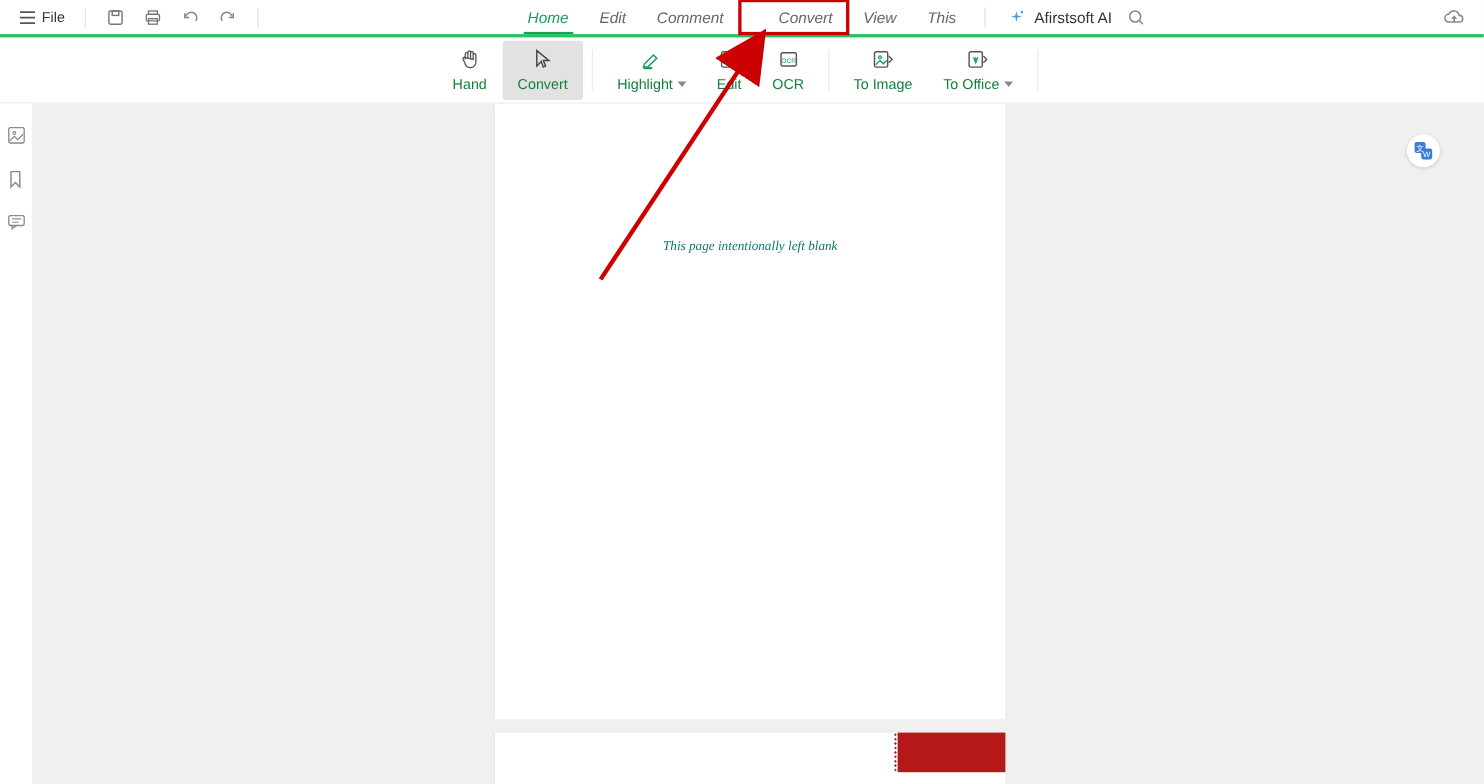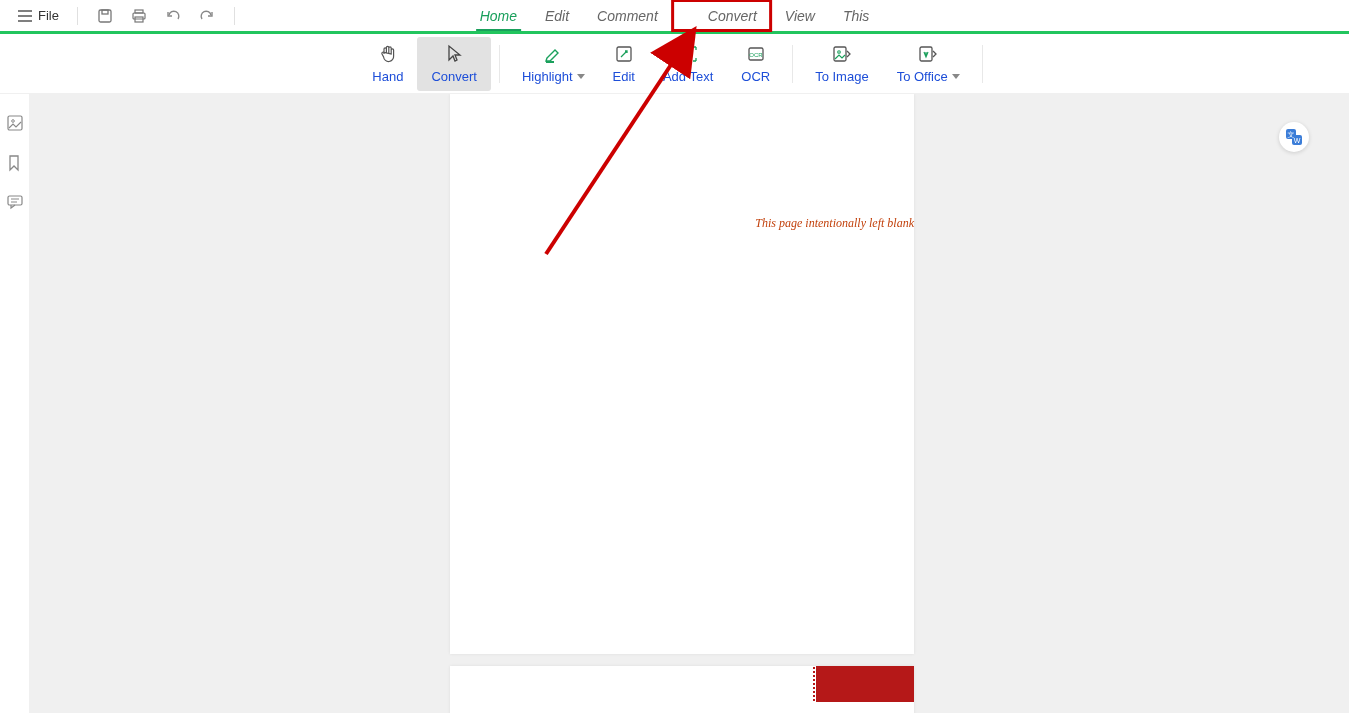--- a/index.html
+++ b/index.html
@@ -129,21 +129,21 @@
     }
     .tool {
       display: flex;
       flex-direction: column;
       align-items: center;
       justify-content: center;
       gap: 4px;
       padding: 6px 14px;
       cursor: pointer;
       font-size: 13px;
-      color: #1d4ed8;
+      color: #15803d;
       height: 54px;
       border-radius: 3px;
     }
     .tool.selected {
       background: #e2e2e2;
     }
     .tool-icon {
       height: 22px;
       display:flex; align-items:center; justify-content:center;
     }
@@ -198,25 +198,25 @@
       top: 0;
       width: 464px;
       height: 560px;
       background: #fff;
       box-shadow: 0 0 3px rgba(0,0,0,0.08);
     }
     .page-text {
       position: absolute;
       top: 122px;
       left: 0; right: 0;
-      text-align: right;
+      text-align: center;
       font-family: "Times New Roman", serif;
       font-style: italic;
       font-size: 12px;
-      color: #c2410c;
+      color: #0f766e;
     }
     .page2 {
       position: absolute;
       left: 50%;
       transform: translateX(-50%);
       top: 572px;
       width: 464px;
       height: 60px;
       background: #fff;
       box-shadow: 0 0 3px rgba(0,0,0,0.08);
@@ -316,20 +316,45 @@
         <span>Convert</span>
       </div>
     <div class="tab">
         <span>View</span>
       </div>
     <div class="tab">
         <span>This</span>
       </div>
   </div>
 
+  <div class="right">
+    <div class="divider"></div>
+    <div class="ai-btn">
+      <span class="sparkle">
+        <svg width="16" height="16" viewBox="0 0 16 16">
+          <path d="M8 2 L9 6 L13 7 L9 8 L8 12 L7 8 L3 7 L7 6 Z" fill="#4aa3df"></path>
+          <circle cx="13" cy="3" r="1.2" fill="#4aa3df"></circle>
+        </svg>
+      </span>
+      <span>Afirstsoft AI</span>
+    </div>
+    <div class="search-btn">
+      <svg width="16" height="16" viewBox="0 0 16 16">
+        <circle cx="7" cy="7" r="5" fill="none" stroke="#888" stroke-width="1.4"></circle>
+        <line x1="11" y1="11" x2="14" y2="14" stroke="#888" stroke-width="1.4"></line>
+      </svg>
+    </div>
+    <div style="width:240px"></div>
+    <div class="icon-btn">
+      <svg width="20" height="16" viewBox="0 0 20 16">
+        <path d="M 5 12 A 3.5 3.5 0 0 1 5 5 A 5 5 0 0 1 14.5 6 A 3 3 0 0 1 15 12 Z" fill="none" stroke="#888" stroke-width="1.4"></path>
+        <path d="M 10 12 L 10 7 M 8 9 L 10 7 L 12 9" fill="none" stroke="#888" stroke-width="1.4"></path>
+      </svg>
+    </div>
+  </div>
 </div>
 
 <div class="toolbar">
   <div class="tool">
     <div class="tool-icon">
       <svg width="20" height="20" viewBox="0 0 20 20">
           <path d="M6 10 V5 a1.2 1.2 0 0 1 2.4 0 V9 M8.4 9 V3.5 a1.2 1.2 0 0 1 2.4 0 V9 M10.8 9 V4 a1.2 1.2 0 0 1 2.4 0 V10 M13.2 10 V6 a1.2 1.2 0 0 1 2.4 0 V12 a5 5 0 0 1 -10 1 L4 10 a1.3 1.3 0 0 1 2 -1.6 Z" fill="none" stroke="#555" stroke-width="1.2"></path>
         </svg>
     </div>
     <div class="tool-label">
@@ -361,31 +386,20 @@
   </div>
   <div class="tool">
     <div class="tool-icon">
       <svg width="20" height="20" viewBox="0 0 20 20">
           <rect x="3" y="3" width="14" height="14" rx="1.5" fill="none" stroke="#555" stroke-width="1.3"></rect>
           <path d="M7 13 L13 7 M11 7 L13 7 L13 9" fill="none" stroke="#1aa05c" stroke-width="1.3"></path>
         </svg>
     </div>
     <div class="tool-label">
         <span>Edit</span>
-      </div>
-  </div>
-  <div class="tool">
-    <div class="tool-icon">
-      <svg width="22" height="20" viewBox="0 0 22 20">
-          <path d="M3 3 L3 6 M3 14 L3 17 M19 3 L19 6 M19 14 L19 17 M3 3 L6 3 M16 3 L19 3 M3 17 L6 17 M16 17 L19 17" stroke="#1aa05c" stroke-width="1.3"></path>
-          <path d="M8 6 L14 6 M11 6 L11 14" stroke="#555" stroke-width="1.5"></path>
-        </svg>
-    </div>
-    <div class="tool-label">
-        <span>Add Text</span>
       </div>
   </div>
   <div class="tool">
     <div class="tool-icon">
       <svg width="20" height="20" viewBox="0 0 20 20">
           <rect x="3" y="4" width="14" height="12" rx="1.5" fill="none" stroke="#555" stroke-width="1.3"></rect>
           <text x="10" y="13" text-anchor="middle" font-size="6" fill="#1aa05c" font-family="Arial">OCR</text>
         </svg>
     </div>
     <div class="tool-label">

